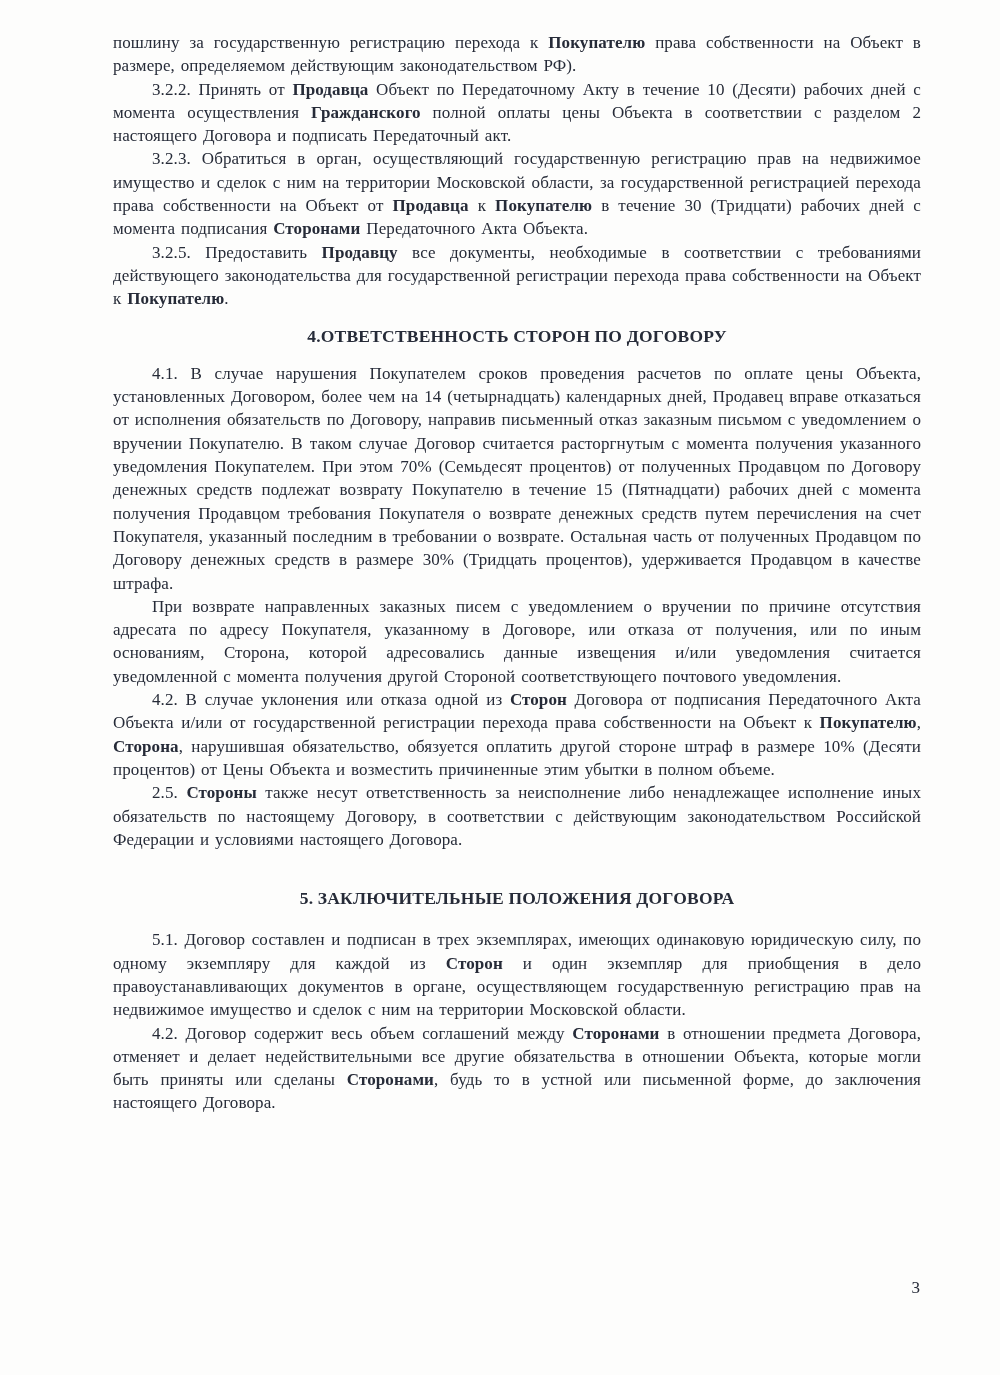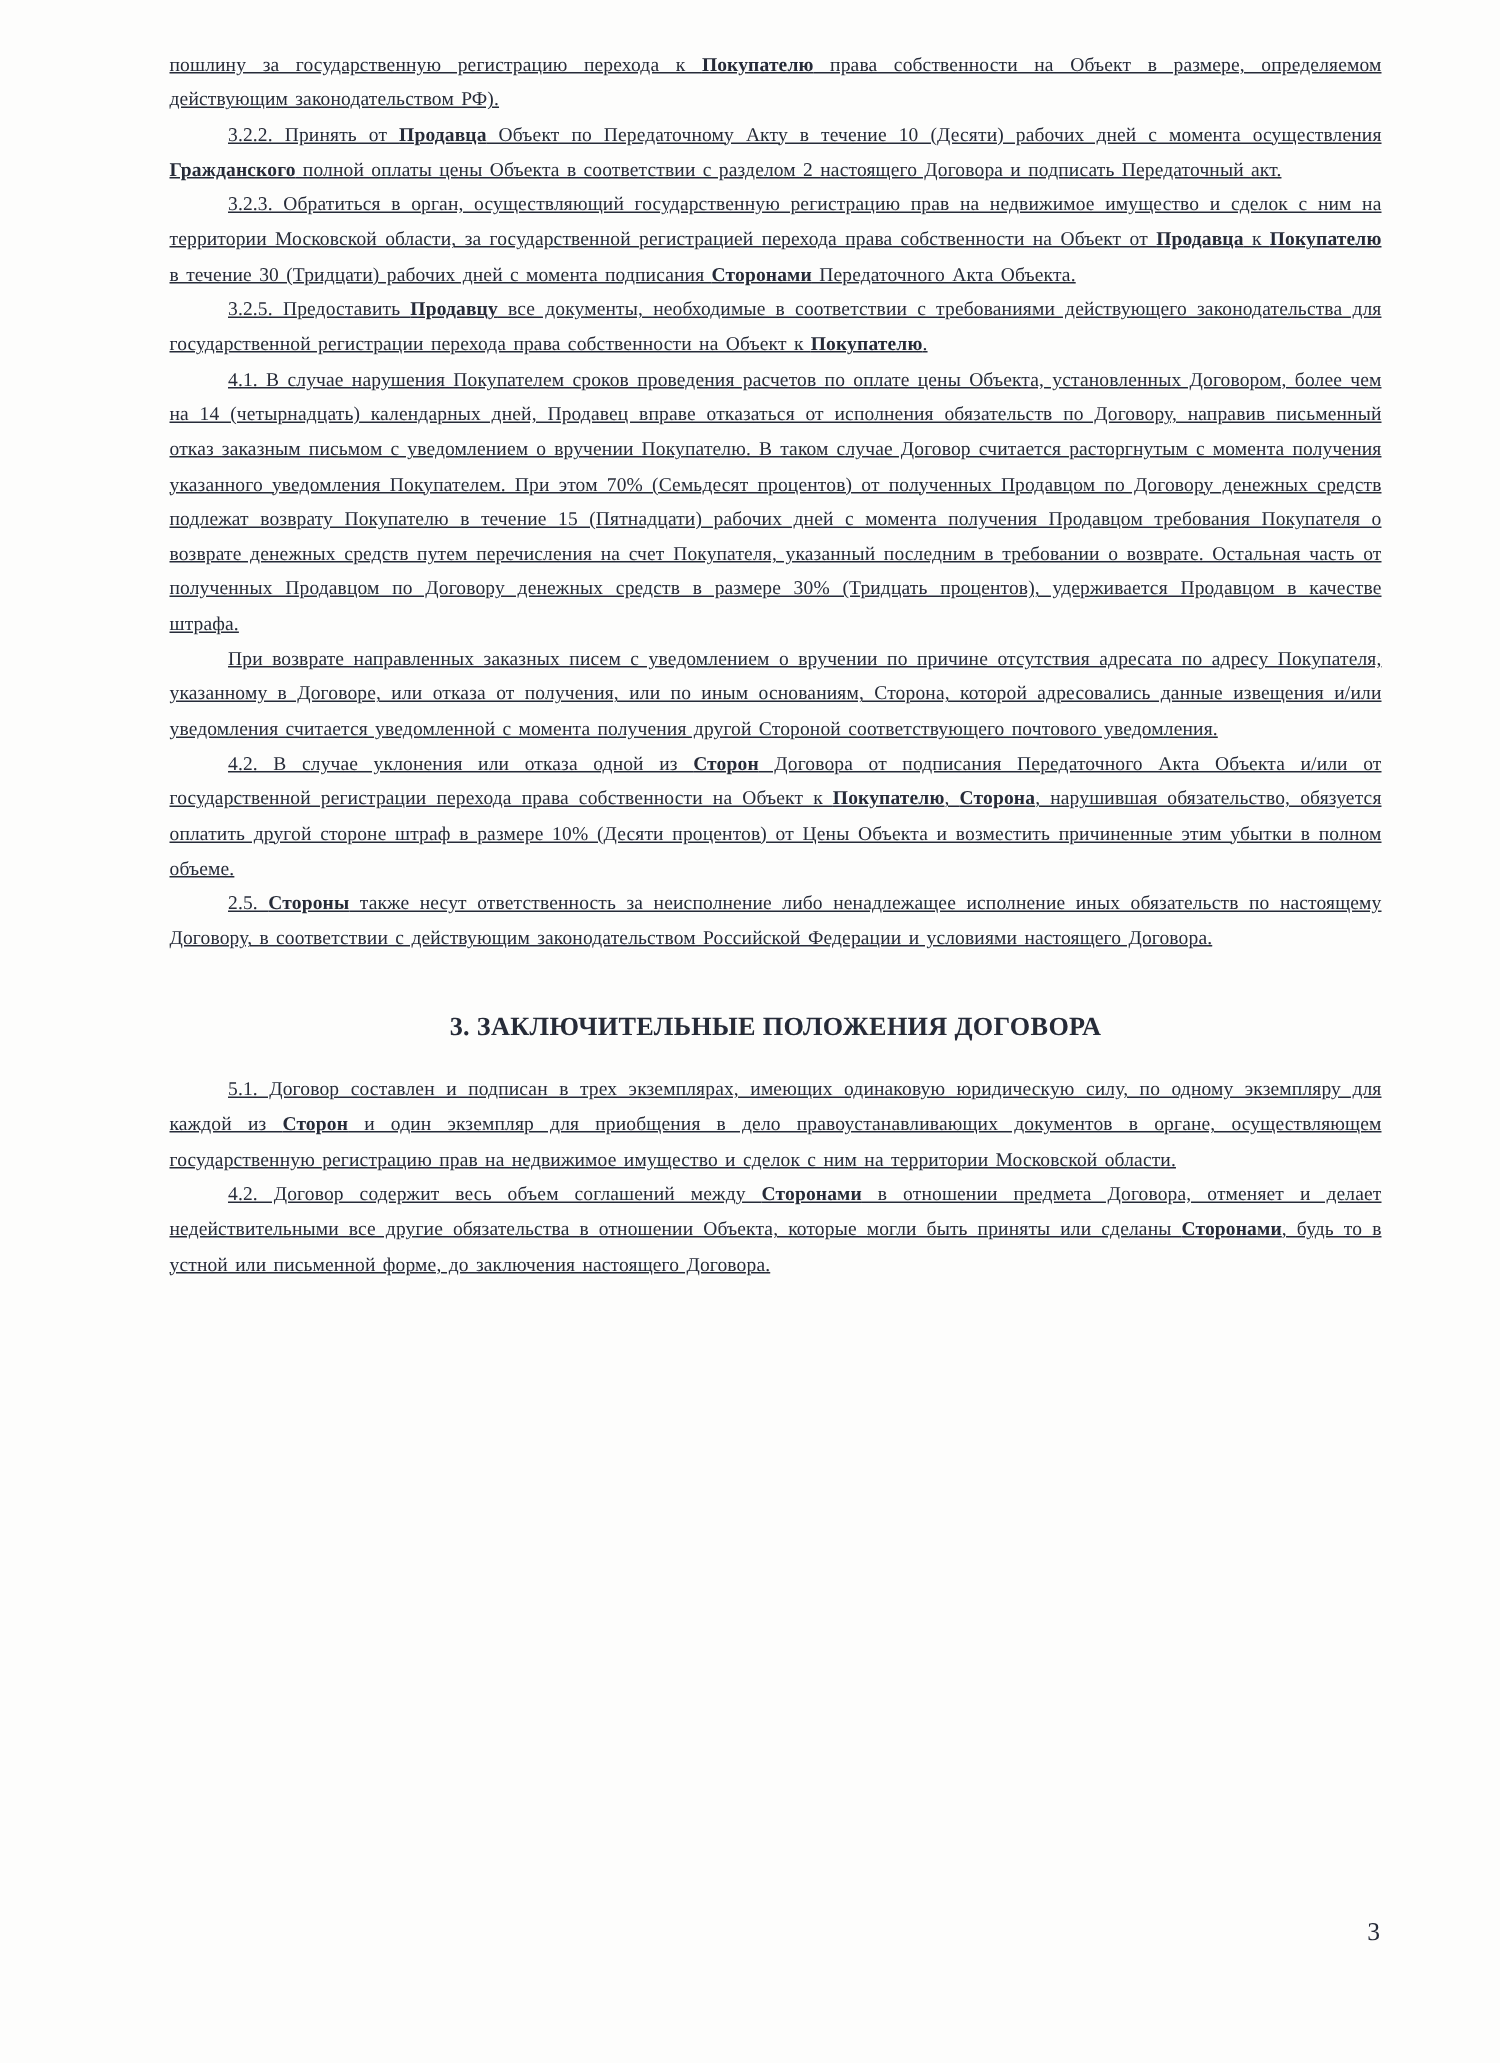--- a/index.html
+++ b/index.html
@@ -18,27 +18,26 @@
     overflow: hidden;
   }
   .content {
     position: absolute;
     left: 113px;
     top: 31px;
     width: 808px;
   }
   .para {
     margin: 0;
-    font-size: 13px;
+    font-size: 17px;
     line-height: 23.3px;
     text-align: justify;
     text-indent: 39px;
     word-spacing: 1.5px;
     letter-spacing: 0.1px;
-    text-decoration: underline;
   }
   .para.no-indent {
     text-indent: 0;
   }
   .para b {
     font-weight: bold;
   }
   .heading {
     margin: 14px 0 14px;
     font-size: 17.5px;
@@ -66,30 +65,31 @@
 
     <p class="para no-indent"><span>пошлину за государственную регистрацию перехода к </span><b>Покупателю</b><span> права собственности на Объект в размере, определяемом действующим законодательством РФ).</span></p>
 
     <p class="para"><span>3.2.2. Принять от </span><b>Продавца</b><span> Объект по Передаточному Акту в течение 10 (Десяти) рабочих дней с момента осуществления </span><b>Гражданского</b><span> полной оплаты цены Объекта в соответствии с разделом 2 настоящего Договора и подписать Передаточный акт.</span></p>
 
     <p class="para"><span>3.2.3. Обратиться в орган, осуществляющий государственную регистрацию прав на недвижимое имущество и сделок с ним на территории Московской области, за государственной регистрацией перехода права собственности на Объект от </span><b>Продавца</b><span> к </span><b>Покупателю</b><span> в течение 30 (Тридцати) рабочих дней с момента подписания </span><b>Сторонами</b><span> Передаточного Акта Объекта.</span></p>
 
 
     <p class="para"><span>3.2.5. Предоставить </span><b>Продавцу</b><span> все документы, необходимые в соответствии с требованиями действующего законодательства для государственной регистрации перехода права собственности на Объект к </span><b>Покупателю</b><span>.</span></p>
 
+    <h2 class="heading">4.ОТВЕТСТВЕННОСТЬ СТОРОН ПО ДОГОВОРУ</h2>
 
     <p class="para"><span>4.1. В случае нарушения Покупателем сроков проведения расчетов по оплате цены Объекта, установленных Договором, более чем на 14 (четырнадцать) календарных дней, Продавец вправе отказаться от исполнения обязательств по Договору, направив письменный отказ заказным письмом с уведомлением о вручении Покупателю. В таком случае Договор считается расторгнутым с момента получения указанного уведомления Покупателем. При этом 70% (Семьдесят процентов) от полученных Продавцом по Договору денежных средств подлежат возврату Покупателю в течение 15 (Пятнадцати) рабочих дней с момента получения Продавцом требования Покупателя о возврате денежных средств путем перечисления на счет Покупателя, указанный последним в требовании о возврате. Остальная часть от полученных Продавцом по Договору денежных средств в размере 30% (Тридцать процентов), удерживается Продавцом в качестве штрафа.</span></p>
 
     <p class="para"><span>При возврате направленных заказных писем с уведомлением о вручении по причине отсутствия адресата по адресу Покупателя, указанному в Договоре, или отказа от получения, или по иным основаниям, Сторона, которой адресовались данные извещения и/или уведомления считается уведомленной с момента получения другой Стороной соответствующего почтового уведомления.</span></p>
 
     <p class="para"><span>4.2. В случае уклонения или отказа одной из </span><b>Сторон</b><span> Договора от подписания Передаточного Акта Объекта и/или от государственной регистрации перехода права собственности на Объект к </span><b>Покупателю</b><span>, </span><b>Сторона</b><span>, нарушившая обязательство, обязуется оплатить другой стороне штраф в размере 10% (Десяти процентов) от Цены Объекта и возместить причиненные этим убытки в полном объеме.</span></p>
 
     <p class="para"><span>2.5. </span><b>Стороны</b><span> также несут ответственность за неисполнение либо ненадлежащее исполнение иных обязательств по настоящему Договору, в соответствии с действующим законодательством Российской Федерации и условиями настоящего Договора.</span></p>
 
-    <h2 class="heading big-gap">3. ЗАКЛЮЧИТЕЛЬНЫЕ ПОЛОЖЕНИЯ ДОГОВОРА</h2>
+    <h2 class="heading big-gap">5. ЗАКЛЮЧИТЕЛЬНЫЕ ПОЛОЖЕНИЯ ДОГОВОРА</h2>
 
     <p class="para"><span>5.1. Договор составлен и подписан в трех экземплярах, имеющих одинаковую юридическую силу, по одному экземпляру для каждой из </span><b>Сторон</b><span> и один экземпляр для приобщения в дело правоустанавливающих документов в органе, осуществляющем государственную регистрацию прав на недвижимое имущество и сделок с ним на территории Московской области.</span></p>
 
     <p class="para"><span>4.2. Договор содержит весь объем соглашений между </span><b>Сторонами</b><span> в отношении предмета Договора, отменяет и делает недействительными все другие обязательства в отношении Объекта, которые могли быть приняты или сделаны </span><b>Сторонами</b><span>, будь то в устной или письменной форме, до заключения настоящего Договора.</span></p>
 
 
   </div>
 
   <div class="page-number">3</div>
 </div>

